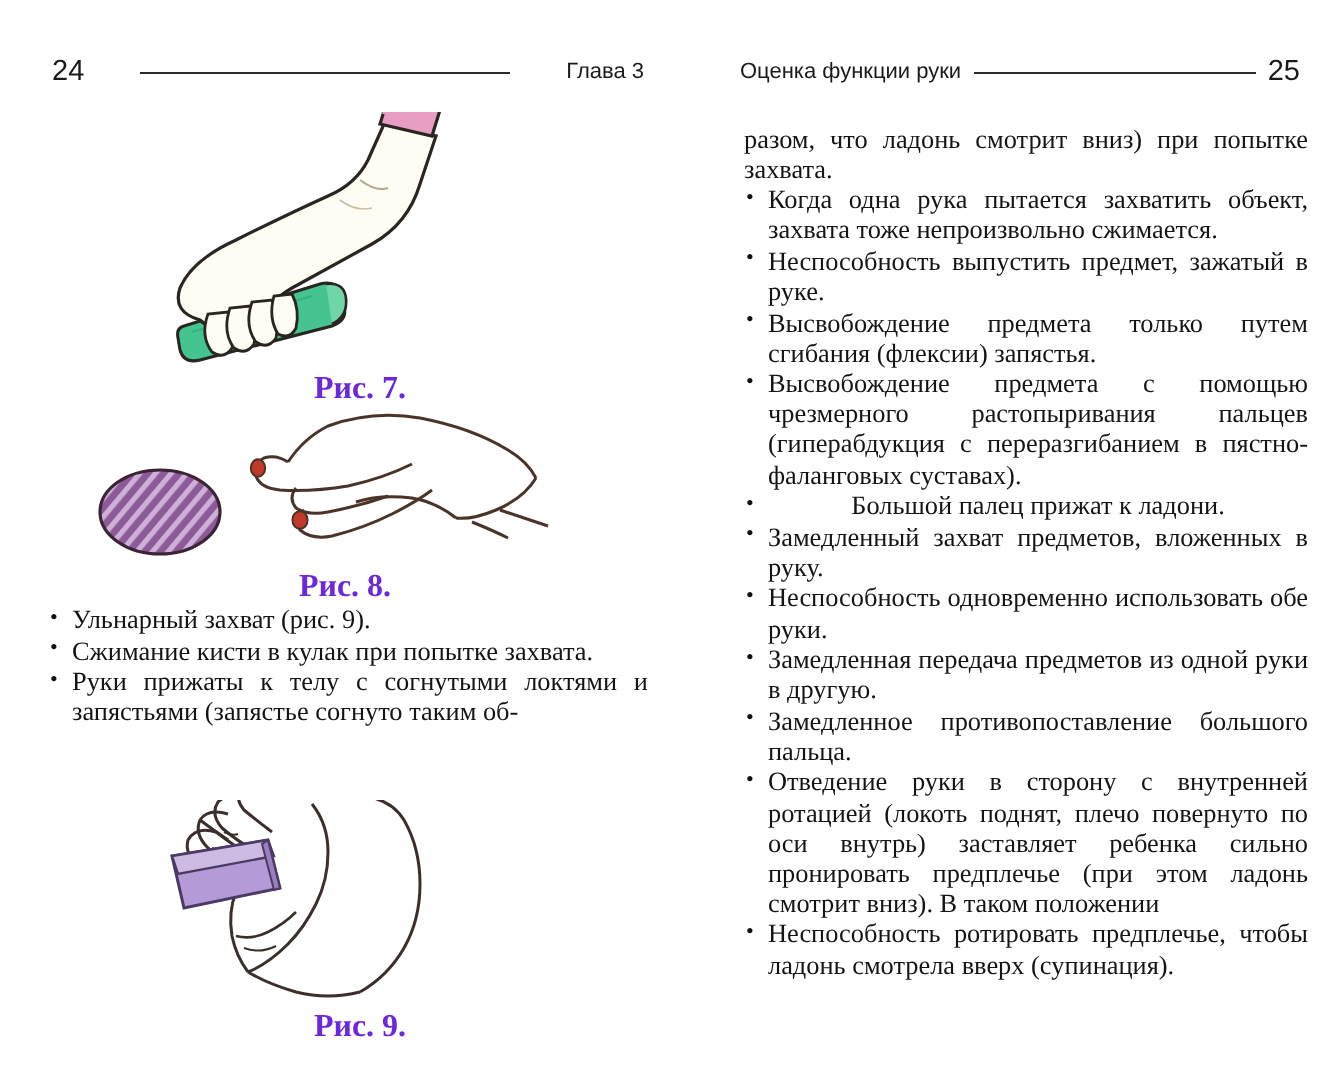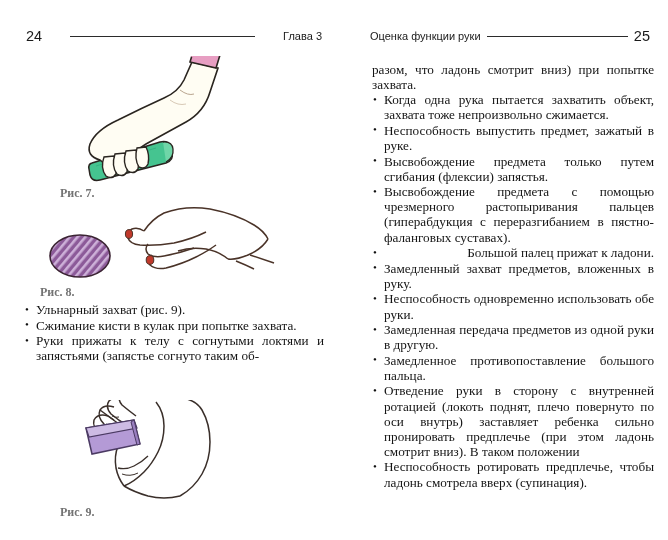--- a/index.html
+++ b/index.html
@@ -52,29 +52,30 @@
     font-size:13.2px;
     line-height:15.1px;
     text-align:justify;
   }
   ul.bullets > li::before{
     content:"\2022";
     position:absolute; left:1px; top:-0.5px;
     font-size:11px; line-height:15.1px; color:#111;
   }
   ul.bullets > li:last-child{ text-align:justify; }
-  ul.bullets > li.nojust{ text-align:right; }
+  ul.bullets > li.nojust{ text-align:center; }
 
   
   .fig{ position:absolute; }
   .fig-caption{
     font-family:"Liberation Serif", serif;
     font-weight:bold;
-    font-size:12px;
-    color:#737373;
+    font-size:16px;
+    text-align:center;
+    color:#6d28d9;
   }
   .fig7{ left:60px; top:56px; width:240px; }
   .fig8{ left:40px; top:205px; width:265px; }
   .fig9{ left:60px; top:400px; width:240px; }
 
   svg{ display:block; }
 </style>
 </head>
 <body>
 

